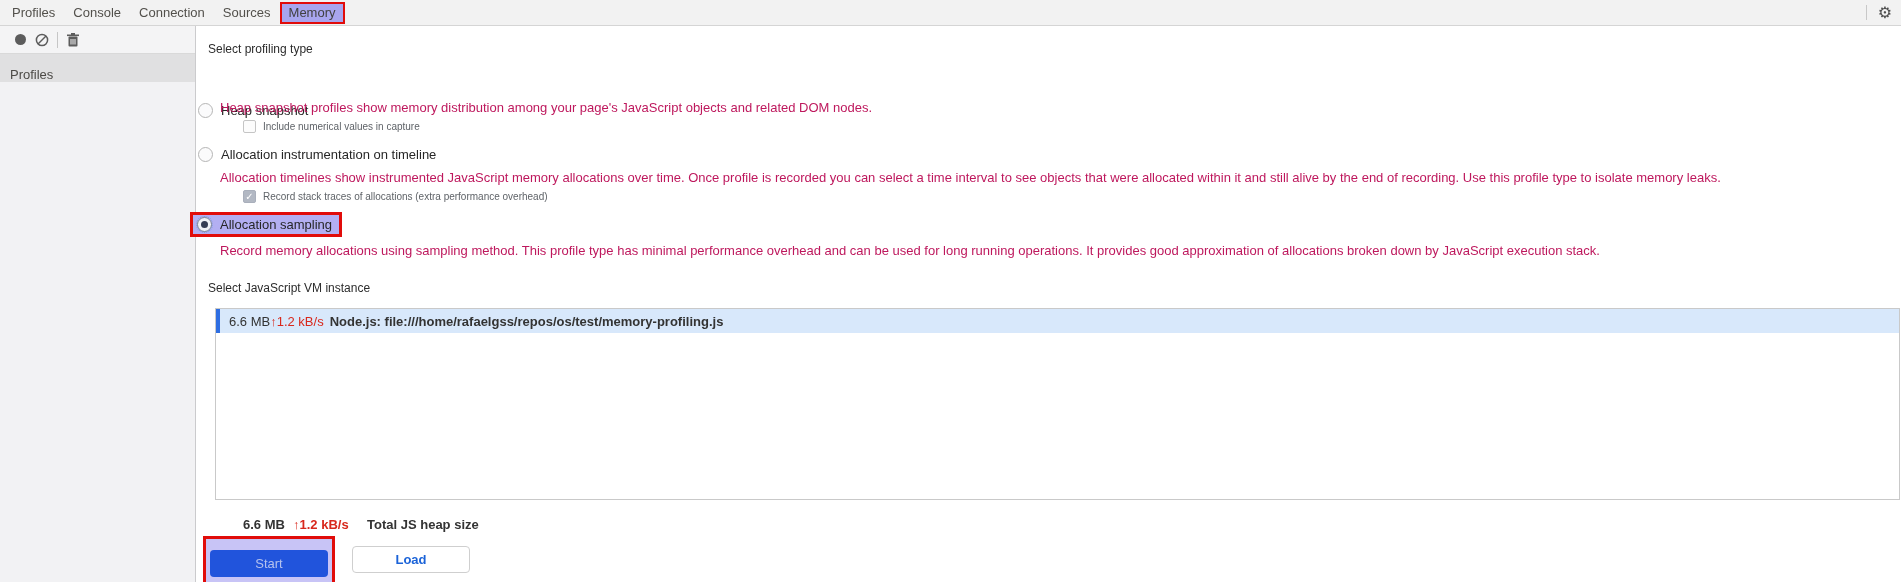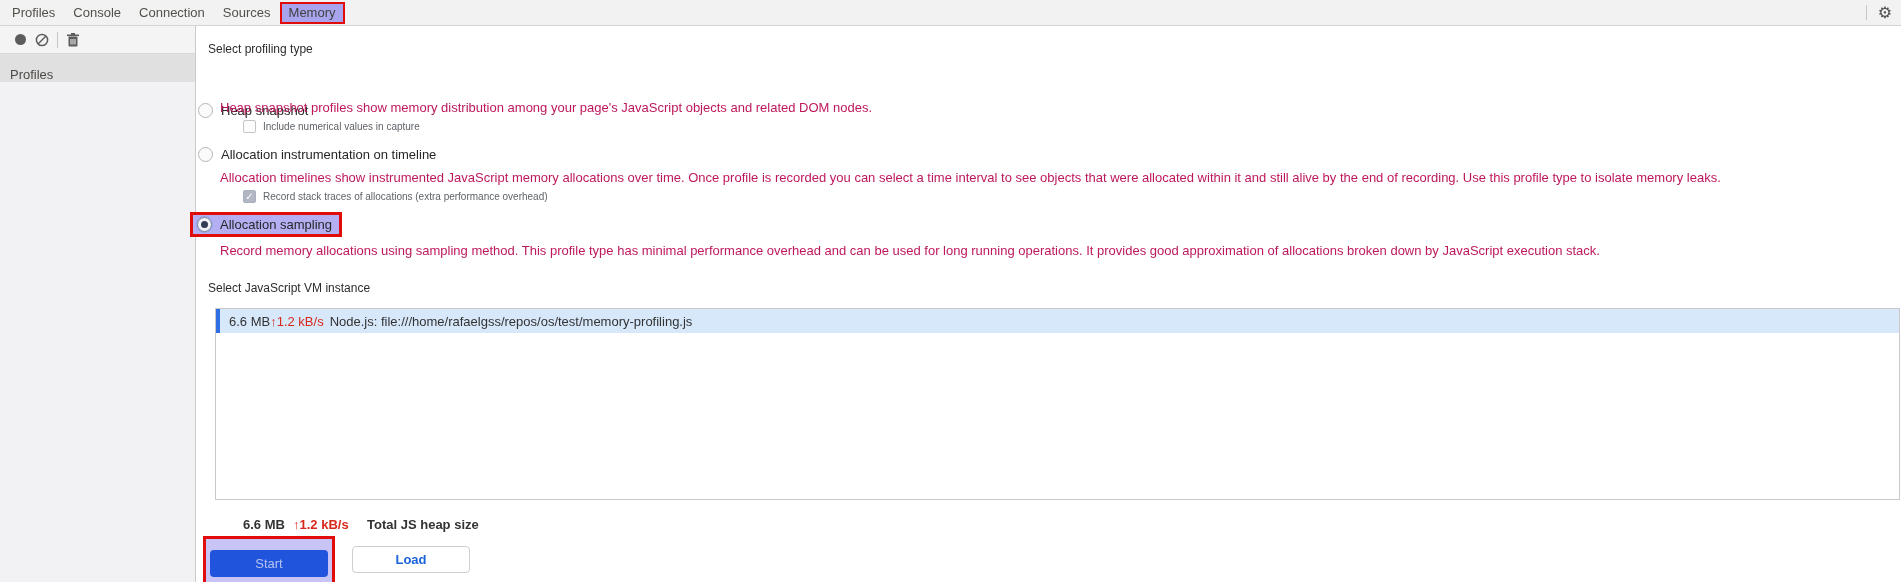--- a/index.html
+++ b/index.html
@@ -86,21 +86,21 @@
     position:absolute; left:19px; top:282px; right:1px; height:192px;
     border:1px solid #c9c9c9; background:#fff;
   }
   .vm-row {
     height:24px; display:flex; align-items:center;
     background:#d8e8fb; border-left:4px solid #2e6ee2;
     font-size:13px; color:#333; white-space:nowrap;
   }
   .vm-size { margin-left:9px; min-width:40px; }
   .vm-rate { min-width:50px; color:#d8281c; }
-  .vm-name { margin-left:6px; }
+  .vm-name { margin-left:6px;font-weight:bold; }
 
   .heap-footer {
     position:absolute; left:47px; top:491px; display:flex;
     font-size:13px; font-weight:bold; color:#333; white-space:nowrap;
   }
   .hf-size { width:50px; }
   .hf-rate { width:74px; color:#d8281c; }
 
   
   .start-annotation {

